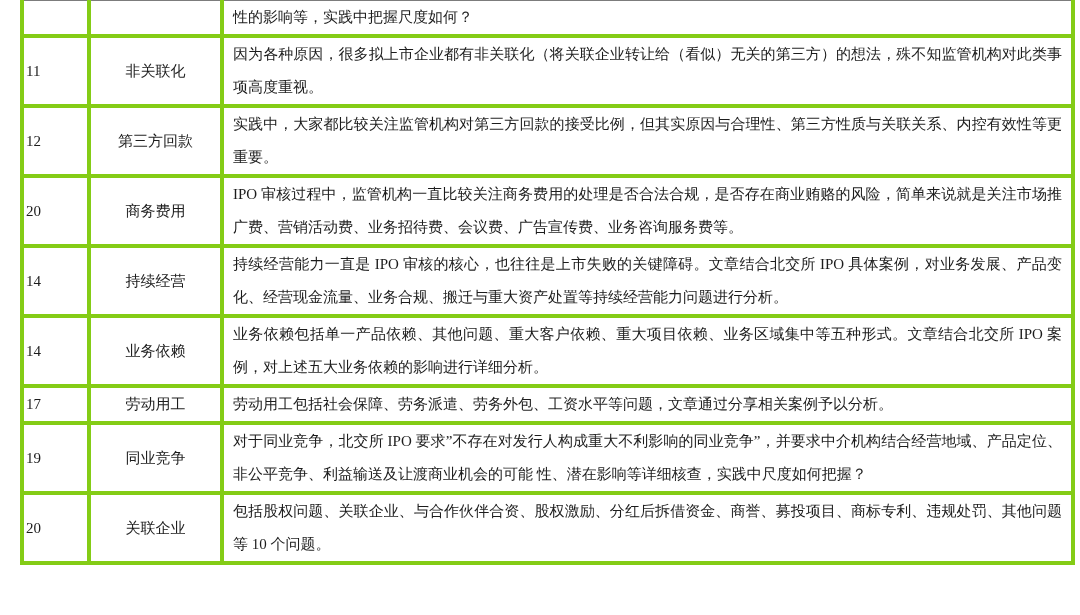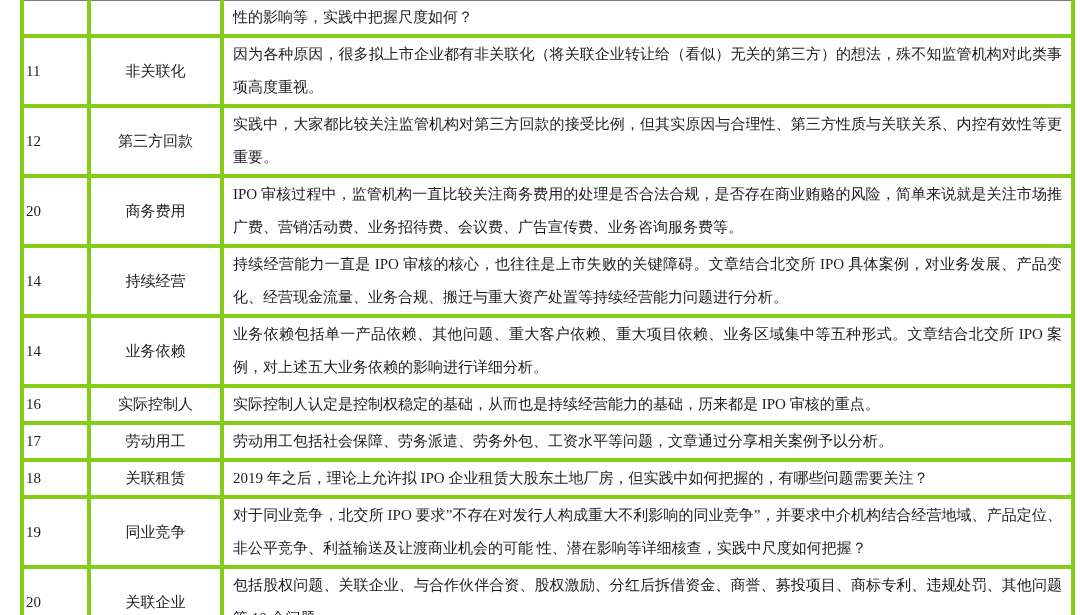--- a/index.html
+++ b/index.html
@@ -90,33 +90,23 @@
           <td class="cell-num">14</td>
           <td class="cell-topic">持续经营</td>
           <td class="cell-desc">持续经营能力一直是 IPO 审核的核心，也往往是上市失败的关键障碍。文章结合北交所 IPO 具体案例，对业务发展、产品变化、经营现金流量、业务合规、搬迁与重大资产处置等持续经营能力问题进行分析。</td>
         </tr>
         <tr>
           <td class="cell-num">14</td>
           <td class="cell-topic">业务依赖</td>
           <td class="cell-desc">业务依赖包括单一产品依赖、其他问题、重大客户依赖、重大项目依赖、业务区域集中等五种形式。文章结合北交所 IPO 案例，对上述五大业务依赖的影响进行详细分析。</td>
         </tr>
         <tr>
-          <td class="cell-num">16</td>
-          <td class="cell-topic">实际控制人</td>
-          <td class="cell-desc">实际控制人认定是控制权稳定的基础，从而也是持续经营能力的基础，历来都是 IPO 审核的重点。</td>
-        </tr>
-        <tr>
           <td class="cell-num">17</td>
           <td class="cell-topic">劳动用工</td>
           <td class="cell-desc">劳动用工包括社会保障、劳务派遣、劳务外包、工资水平等问题，文章通过分享相关案例予以分析。</td>
-        </tr>
-        <tr>
-          <td class="cell-num">18</td>
-          <td class="cell-topic">关联租赁</td>
-          <td class="cell-desc">2019 年之后，理论上允许拟 IPO 企业租赁大股东土地厂房，但实践中如何把握的，有哪些问题需要关注？</td>
         </tr>
         <tr>
           <td class="cell-num">19</td>
           <td class="cell-topic">同业竞争</td>
           <td class="cell-desc">对于同业竞争，北交所 IPO 要求”不存在对发行人构成重大不利影响的同业竞争”，并要求中介机构结合经营地域、产品定位、非公平竞争、利益输送及让渡商业机会的可能 性、潜在影响等详细核查，实践中尺度如何把握？</td>
         </tr>
         <tr>
           <td class="cell-num">20</td>
           <td class="cell-topic">关联企业</td>
           <td class="cell-desc">包括股权问题、关联企业、与合作伙伴合资、股权激励、分红后拆借资金、商誉、募投项目、商标专利、违规处罚、其他问题等 10 个问题。</td>

